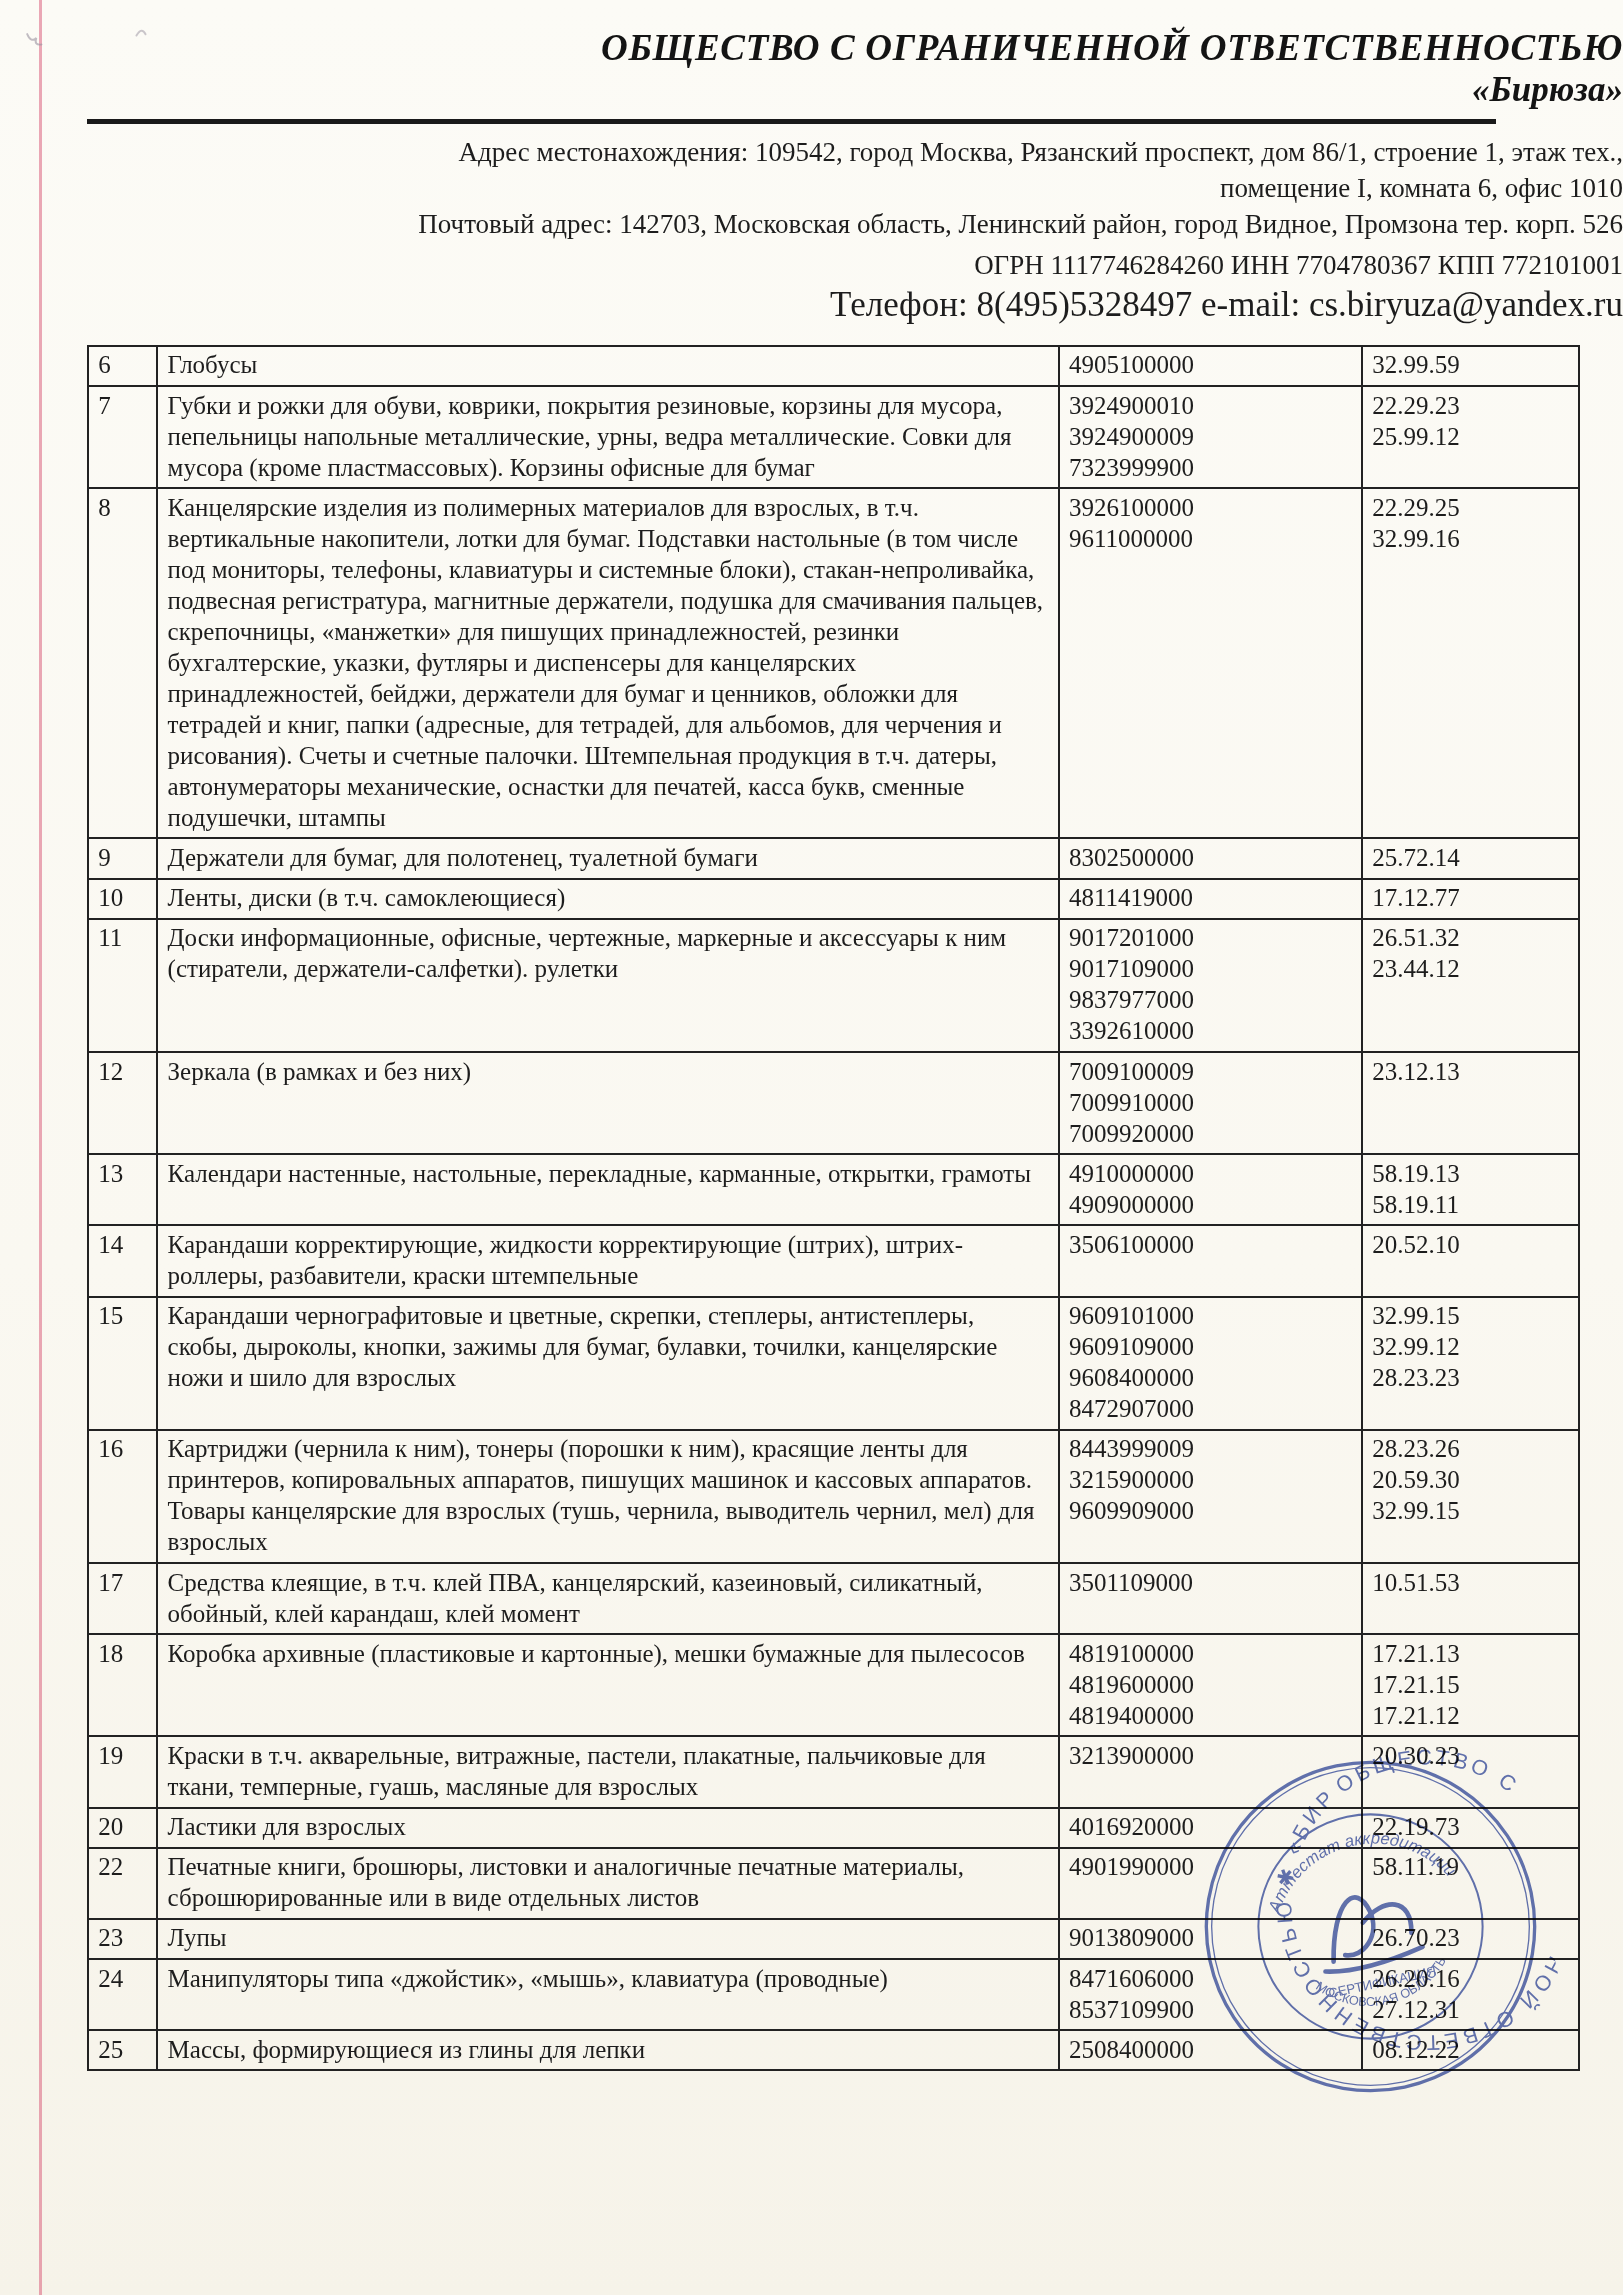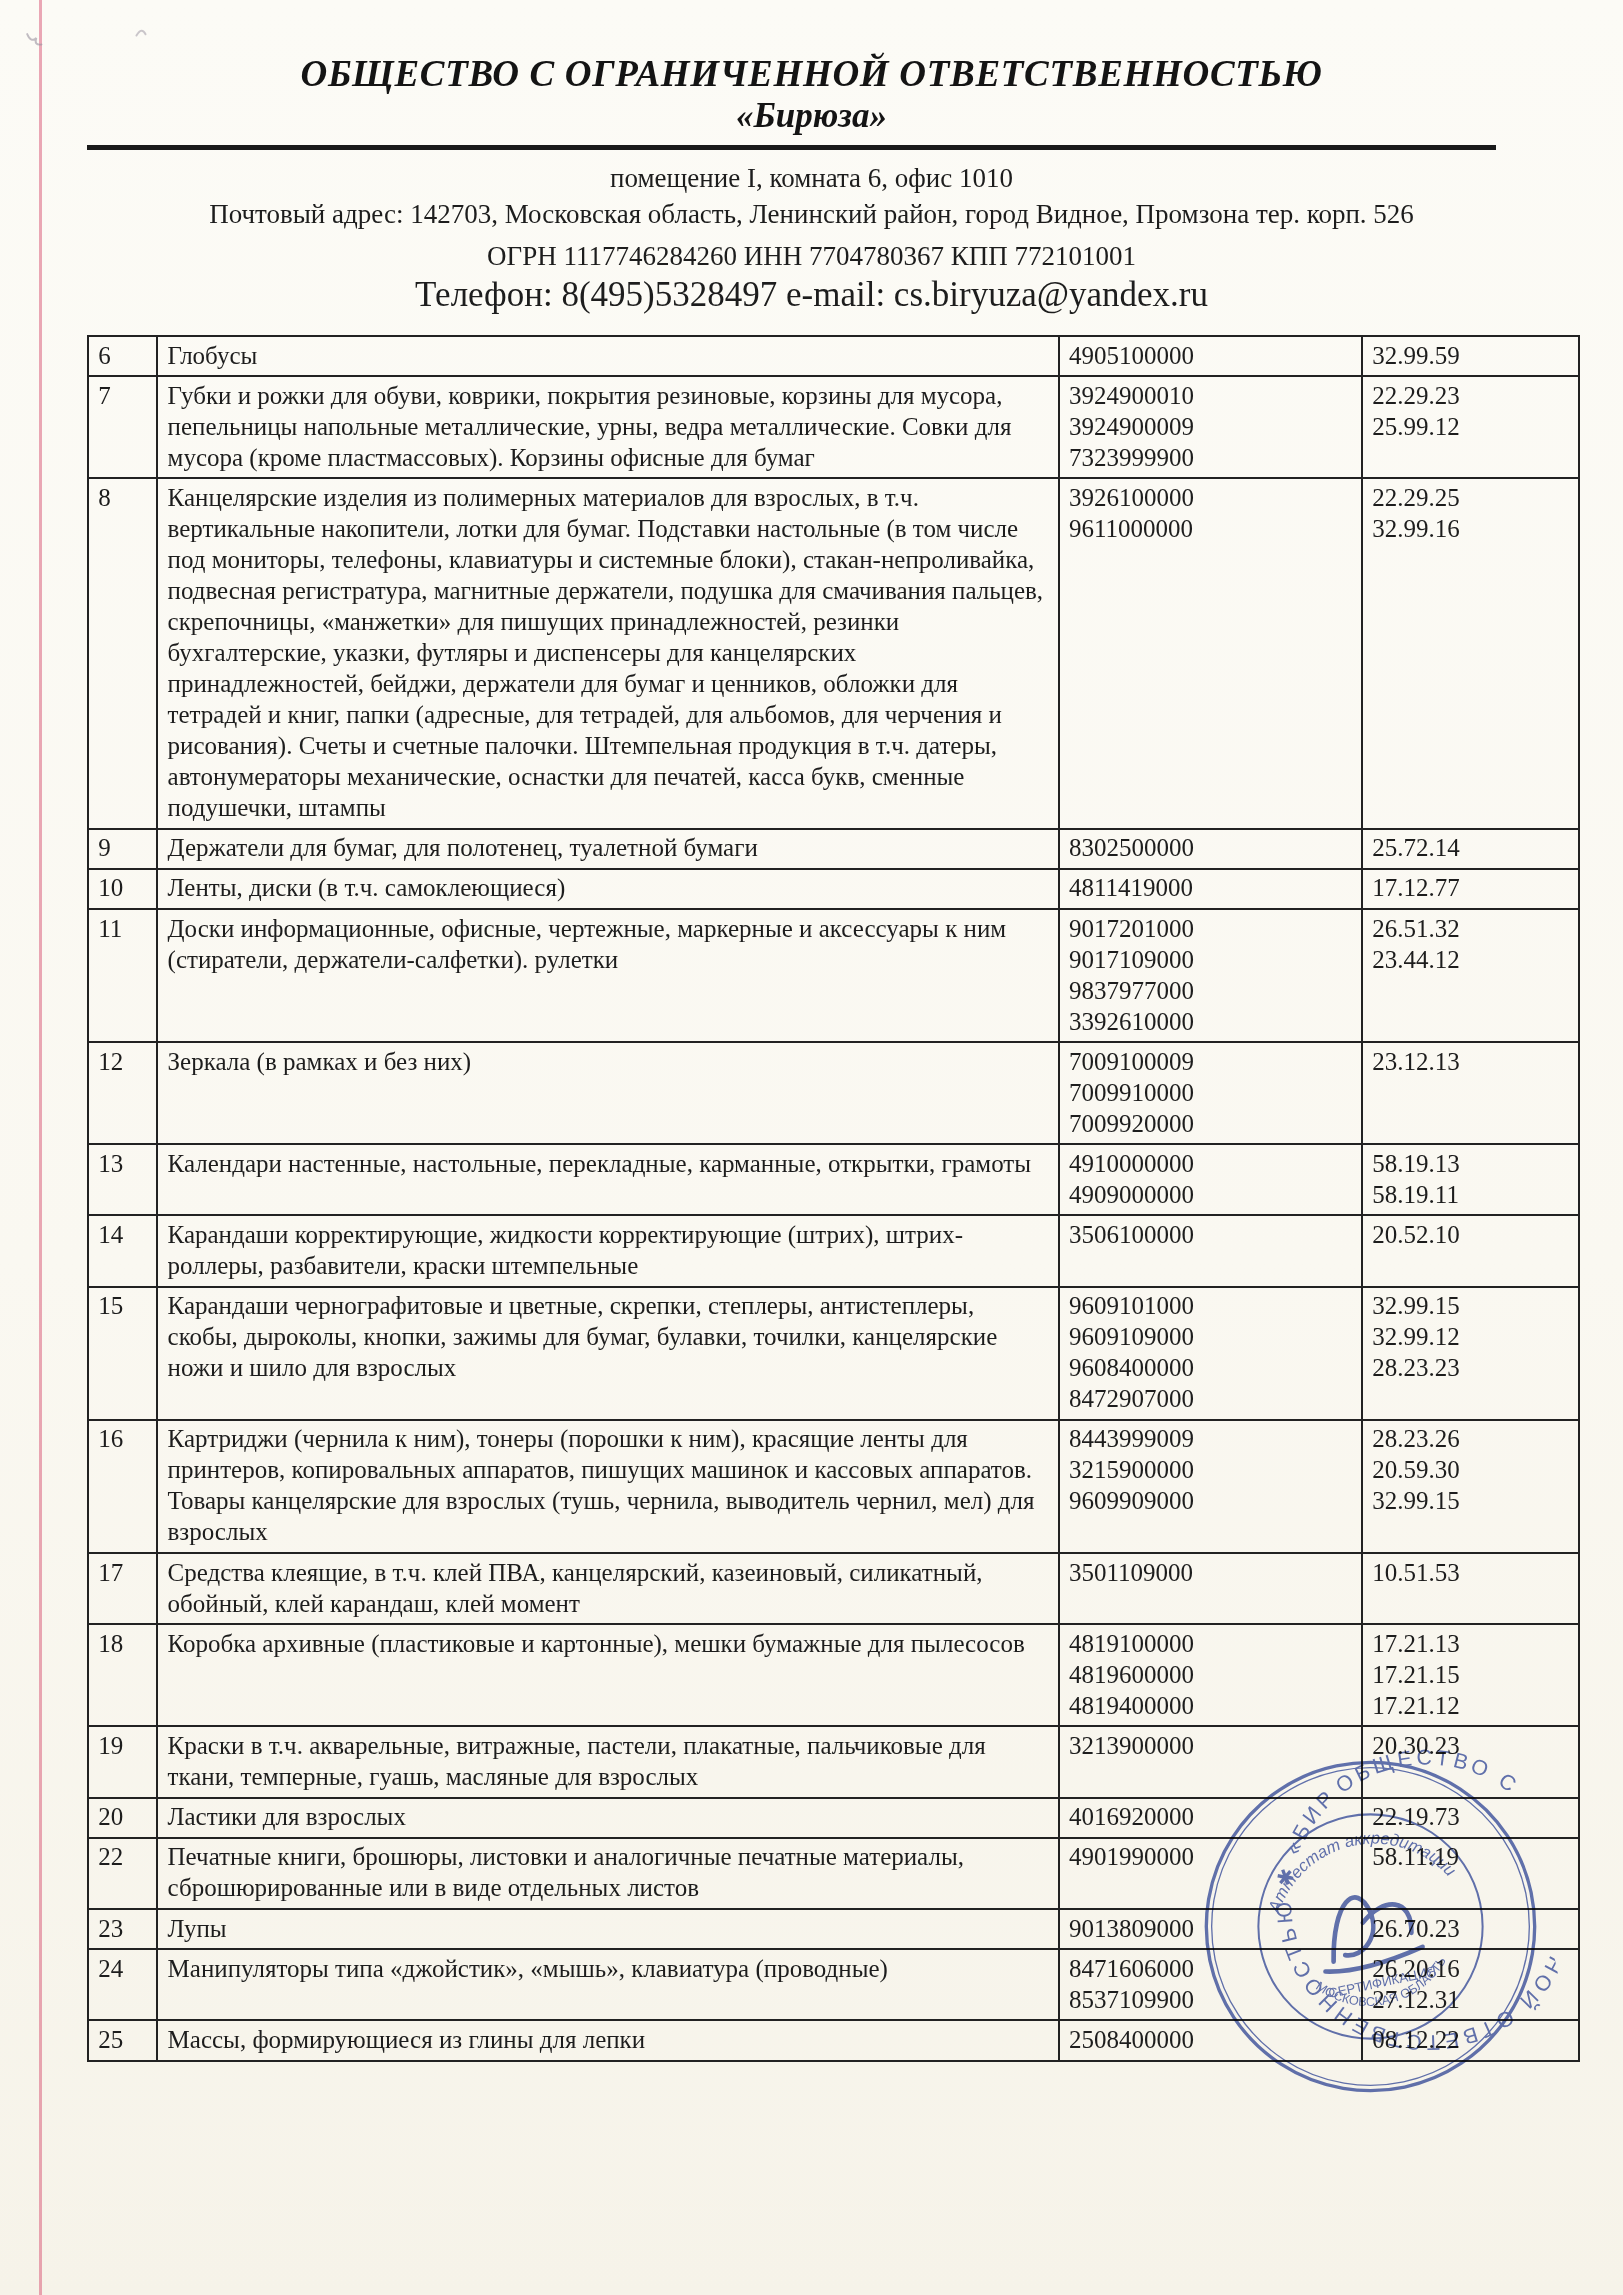--- a/index.html
+++ b/index.html
@@ -13,21 +13,21 @@
     width:1623px;height:2295px;
     background:linear-gradient(180deg,#fcfbf6 0%,#faf8f1 55%,#f6f3e9 100%);
     color:#1d1d1d;
     overflow:hidden;
   }
   .red-margin-line{
     position:absolute;left:39px;top:0;width:2.6px;height:100%;
     background:rgba(216,84,116,0.50);
   }
   .pen-mark{position:absolute;opacity:.6;}
-  .header{ text-align:center; padding-top:52px; }
+  .header{ text-align:right; padding-top:26px; }
   .org-type{
     font-size:37px;font-weight:bold;font-style:italic;letter-spacing:0.7px;
     color:#141414;
   }
   .org-name{
     font-size:35px;font-weight:bold;font-style:italic;margin-top:1px;color:#141414;
   }
   .header-rule{
     width:1409px;margin-left:87px;margin-top:9.2px;margin-bottom:10.5px;
     border:0;border-top:5.2px solid #1a1a1a;height:0;
@@ -75,20 +75,21 @@
     <path d="M8,12 q6,14 14,6 q-4,12 8,10" fill="none" stroke="#9a93a0" stroke-width="3" stroke-linecap="round"></path>
   </svg>
   <svg class="pen-mark" style="left:131px;top:19.6px;" width="33" height="26" viewBox="0 0 50 40">
     <path d="M8,24 q8,-14 14,-2" fill="none" stroke="#a9a3ae" stroke-width="3" stroke-linecap="round"></path>
   </svg>
 
   <div class="header">
     <div class="org-type">ОБЩЕСТВО С ОГРАНИЧЕННОЙ ОТВЕТСТВЕННОСТЬЮ</div>
     <div class="org-name">«Бирюза»</div>
     <hr class="header-rule">
+    <div class="addr">Адрес местонахождения: 109542, город Москва, Рязанский проспект, дом 86/1, строение 1, этаж тех.,</div>
     <div class="addr">помещение I, комната 6, офис 1010</div>
     <div class="addr">Почтовый адрес: 142703, Московская область, Ленинский район, город Видное, Промзона тер. корп. 526</div>
     <div class="reg-line">ОГРН 1117746284260 ИНН 7704780367 КПП 772101001</div>
     <div class="contact-line">Телефон: 8(495)5328497 e-mail: cs.biryuza@yandex.ru</div>
   </div>
 
   <table class="products">
     <tbody>
         <tr>
           <td class="col-num">6</td>

